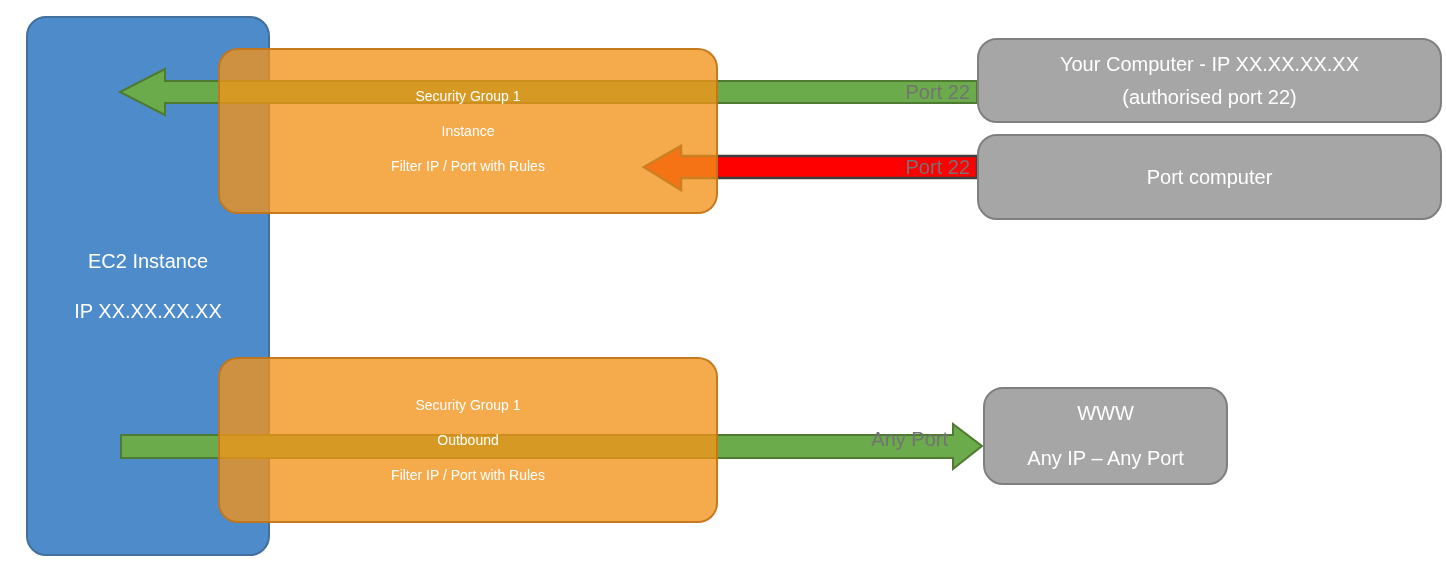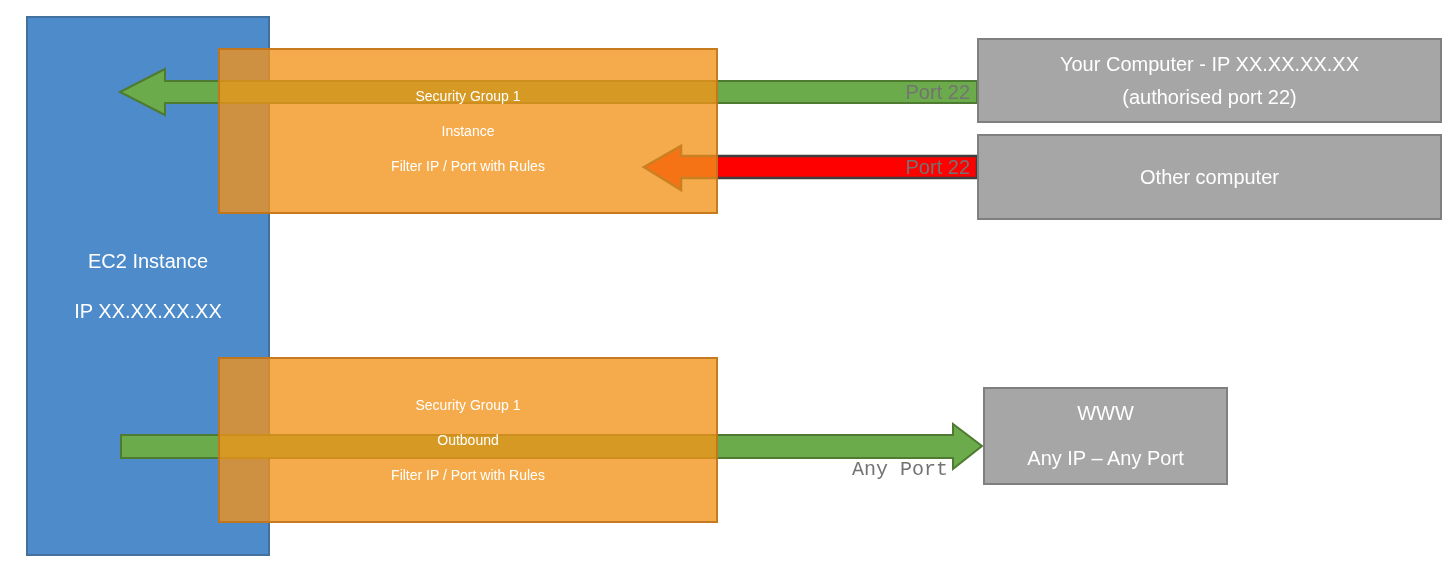--- a/index.html
+++ b/index.html
@@ -1,21 +1,21 @@
 <!DOCTYPE html>
 <html style="--blue-fill: #4E8BCB; --blue-border: #41719C; --orange-fill: rgba(242,148,25,0.78); --orange-border: rgba(191,113,22,0.85); --gray-fill: #A6A6A6; --gray-border: #7F7F7F; --green-fill: #6CAB4C; --green-border: #4E7A31; --red-fill: #FE0000; --red-border: #3E3E3E;"><head>
 <meta charset="utf-8">
 <style>
   html,body{margin:0;padding:0;background:#fff;}
   .stage{
     position:relative;width:1446px;height:578px;background:#fff;overflow:hidden;
     font-family:"Liberation Sans",sans-serif;color:#fff;
   }
   .box{position:absolute;box-sizing:border-box;display:flex;flex-direction:column;
-       justify-content:center;align-items:center;text-align:center;}
+       justify-content:center;align-items:center;text-align:center;border-radius:20px;}
   .box .line{white-space:nowrap;}
 
   .ec2{
     left:26px;top:16px;width:244px;height:540px;
     background:var(--blue-fill,#4E8BCB);
     border:2px solid var(--blue-border,#41719C);
     z-index:1;font-size:20px;line-height:34px;gap:16px;
   }
   .arrows{position:absolute;left:0;top:0;z-index:2;}
   .sg{
@@ -34,21 +34,21 @@
   .your-computer{left:977px;top:38px;width:465px;height:85px;}
   .other-computer{left:977px;top:134px;width:465px;height:86px;}
   .www{left:983px;top:387px;width:245px;height:98px;gap:12px;}
 
   .port-label{
     position:absolute;z-index:5;font-size:20px;line-height:28px;
     text-align:right;color:#737373;white-space:nowrap;
   }
   .lbl-in-ok{left:780px;top:78px;width:190px;}
   .lbl-in-bad{left:780px;top:153px;width:190px;}
-  .lbl-out{left:760px;top:456px;width:188px;font-family:Liberation Mono, monospace;}
+  .lbl-out{left:760px;top:425px;width:188px;}
 </style>
 </head>
 <body>
 
 <div class="stage">
 
   <div class="box ec2">
     <div class="line">EC2 Instance</div>
     <div class="line">IP XX.XX.XX.XX</div>
   </div>
@@ -70,21 +70,21 @@
     <div class="line">Outbound</div>
     <div class="line">Filter IP / Port with Rules</div>
   </div>
 
   <div class="box gray your-computer">
     <div class="line">Your Computer - IP XX.XX.XX.XX</div>
     <div class="line">(authorised port 22)</div>
   </div>
 
   <div class="box gray other-computer">
-    <div class="line">Other computer</div>
+    <div class="line">Port computer</div>
   </div>
 
   <div class="box gray www">
     <div class="line">WWW</div>
     <div class="line">Any IP – Any Port</div>
   </div>
 
   <div class="port-label lbl-in-ok">Port 22</div>
   <div class="port-label lbl-in-bad">Port 22</div>
   <div class="port-label lbl-out">Any Port</div>

